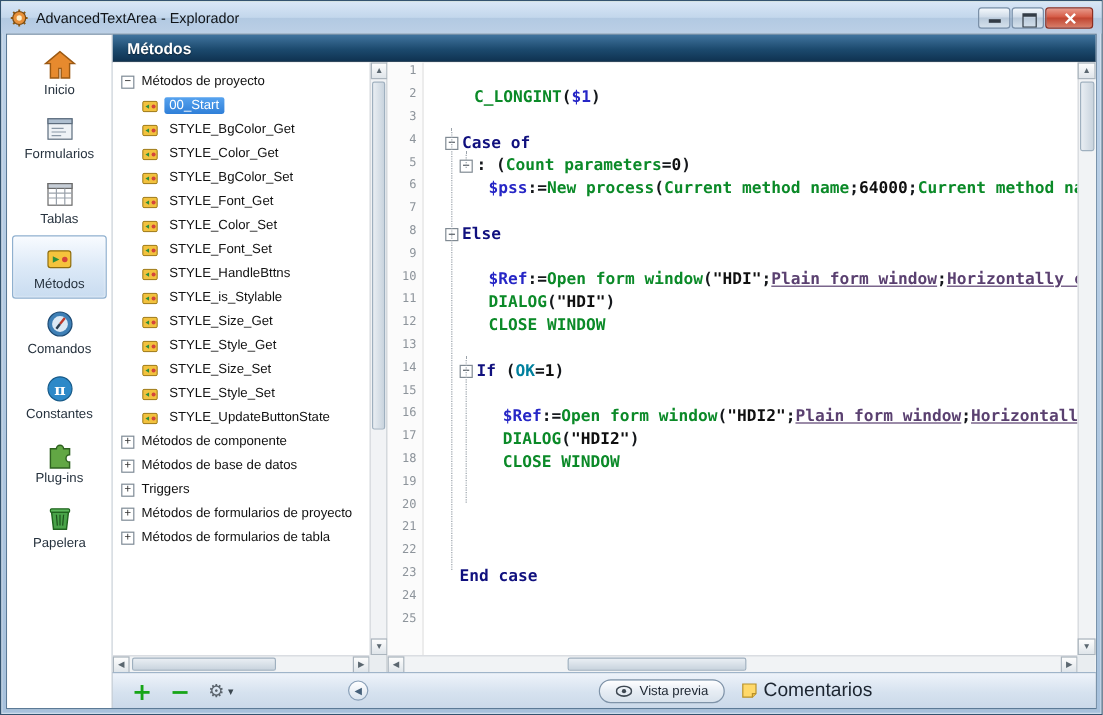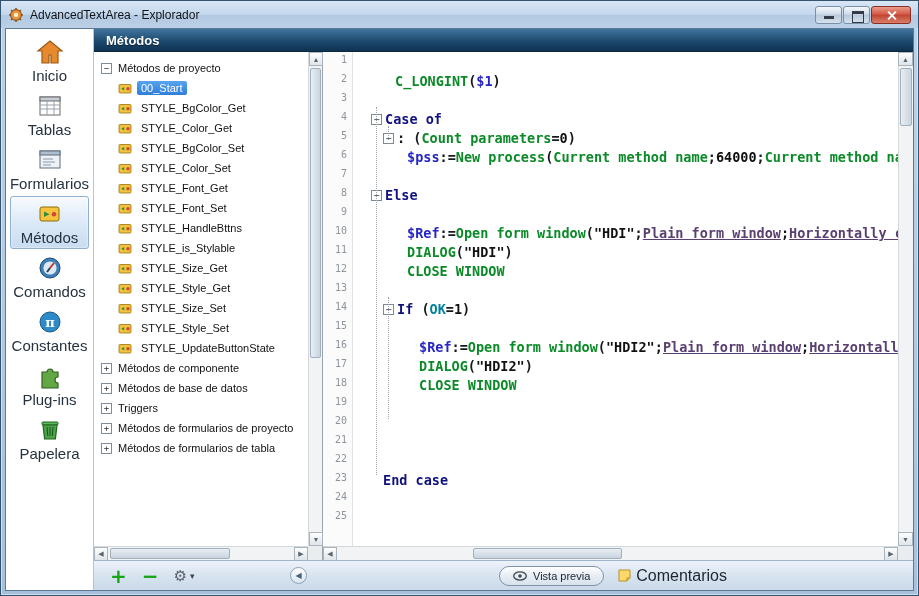--- a/index.html
+++ b/index.html
@@ -33,21 +33,21 @@
   
   .app-body { position:absolute; top:27px; left:4px; right:4px; bottom:4px; background:#fff; display:flex;
     border:1px solid #5c7a96; }
 
   
   .sidebar { width:88px; background:#fff; border-right:1px solid #b9c3cd; padding-top:5px;
     display:flex; flex-direction:column; align-items:stretch; }
   .side-item { height:53px; margin:0 4px 1px 4px; display:flex; flex-direction:column; align-items:center;
     justify-content:center; border:1px solid transparent; border-radius:3px; cursor:default; }
   .side-item .icon { height:28px; display:flex; align-items:center; justify-content:center; }
-  .side-item .lbl { font-size:15px; color:#26323e; margin-top:1px; }
+  .side-item .lbl { font-size:11px; color:#26323e; margin-top:1px; }
   .side-item.sel { background:linear-gradient(#f8fbff,#dcE9f7 50%,#c9dcf0); border-color:#8fb0cf;
     box-shadow:inset 0 0 2px #fff; }
 
   
   .main { flex:1; display:flex; flex-direction:column; min-width:0; }
   .main-header { height:23px; background:linear-gradient(#41749e,#1c4a6e 55%,#0f3251);
     color:#fff; font-size:13px; font-weight:bold; display:flex; align-items:center; padding-left:12px;
     text-shadow:0 1px 1px rgba(0,0,0,.5); border-bottom:1px solid #0a2740; }
   .content { flex:1; display:flex; min-height:0; background:#fff; }
 
@@ -138,36 +138,36 @@
           <span class="icon">
             <svg width="30" height="26" viewBox="0 0 30 26">
               <path d="M15 2 3 12h4v12h7v-8h2v8h7V12h4z" fill="#e78a2e" stroke="#9c5a14" stroke-width="1.2"></path>
             </svg>
           </span>
           <div class="lbl">Inicio</div>
         </div>
         <div class="side-item">
           <span class="icon">
             <svg width="26" height="26" viewBox="0 0 26 26">
+              <rect x="3" y="4" width="20" height="17" fill="#eef2f6" stroke="#5d6d7e"></rect>
+              <rect x="3" y="4" width="20" height="4" fill="#aebfd0" stroke="#5d6d7e"></rect>
+              <path d="M6 12h10M6 15h12M6 18h8" stroke="#8a98a6"></path>
+            </svg>
+          </span>
+          <div class="lbl">Formularios</div>
+        </div>
+        <div class="side-item">
+          <span class="icon">
+            <svg width="26" height="26" viewBox="0 0 26 26">
               <rect x="3" y="4" width="20" height="18" fill="#fff" stroke="#6a6a6a"></rect>
               <rect x="3" y="4" width="20" height="4" fill="#c6cdd6" stroke="#6a6a6a"></rect>
               <path d="M3 12h20M3 16h20M10 8v14M17 8v14" stroke="#9aa2ab"></path>
             </svg>
           </span>
           <div class="lbl">Tablas</div>
-        </div>
-        <div class="side-item">
-          <span class="icon">
-            <svg width="26" height="26" viewBox="0 0 26 26">
-              <rect x="3" y="4" width="20" height="17" fill="#eef2f6" stroke="#5d6d7e"></rect>
-              <rect x="3" y="4" width="20" height="4" fill="#aebfd0" stroke="#5d6d7e"></rect>
-              <path d="M6 12h10M6 15h12M6 18h8" stroke="#8a98a6"></path>
-            </svg>
-          </span>
-          <div class="lbl">Formularios</div>
         </div>
         <div class="side-item sel">
           <span class="icon">
             <svg width="28" height="26" viewBox="0 0 28 26">
               <rect x="4" y="6" width="19" height="14" rx="2" fill="#f5c33c" stroke="#8f6d0e"></rect>
               <path d="M8 10.5l5.5 2.8L8 16z" fill="#2e8f3c"></path>
               <circle cx="18" cy="13.3" r="2.3" fill="#d4453a"></circle>
             </svg>
           </span>
           <div class="lbl">Métodos</div>
@@ -271,32 +271,32 @@
               </div>
               <div class="trow">
                 <span class="m-spacer"></span>
                 <span class="m-icon">
                   <svg width="14" height="13" viewBox="0 0 14 13">
                     <rect x="1" y="2.5" width="12" height="8.5" rx="1" fill="#f2c23e" stroke="#9a7410" stroke-width="0.8"></rect>
                     <path d="M3.2 6.8l3-1.8v3.6z" fill="#2e8f3c"></path>
                     <circle cx="10" cy="6.8" r="1.7" fill="#d4453a"></circle>
                   </svg>
                 </span>
+                <span class="m-label">STYLE_Font_Get</span>
+              </div>
+              <div class="trow">
+                <span class="m-spacer"></span>
+                <span class="m-icon">
+                  <svg width="14" height="13" viewBox="0 0 14 13">
+                    <rect x="1" y="2.5" width="12" height="8.5" rx="1" fill="#f2c23e" stroke="#9a7410" stroke-width="0.8"></rect>
+                    <path d="M3.2 6.8l3-1.8v3.6z" fill="#2e8f3c"></path>
+                    <circle cx="10" cy="6.8" r="1.7" fill="#d4453a"></circle>
+                  </svg>
+                </span>
                 <span class="m-label">STYLE_Color_Set</span>
-              </div>
-              <div class="trow">
-                <span class="m-spacer"></span>
-                <span class="m-icon">
-                  <svg width="14" height="13" viewBox="0 0 14 13">
-                    <rect x="1" y="2.5" width="12" height="8.5" rx="1" fill="#f2c23e" stroke="#9a7410" stroke-width="0.8"></rect>
-                    <path d="M3.2 6.8l3-1.8v3.6z" fill="#2e8f3c"></path>
-                    <circle cx="10" cy="6.8" r="1.7" fill="#d4453a"></circle>
-                  </svg>
-                </span>
-                <span class="m-label">STYLE_Font_Get</span>
               </div>
               <div class="trow">
                 <span class="m-spacer"></span>
                 <span class="m-icon">
                   <svg width="14" height="13" viewBox="0 0 14 13">
                     <rect x="1" y="2.5" width="12" height="8.5" rx="1" fill="#f2c23e" stroke="#9a7410" stroke-width="0.8"></rect>
                     <path d="M3.2 6.8l3-1.8v3.6z" fill="#2e8f3c"></path>
                     <circle cx="10" cy="6.8" r="1.7" fill="#d4453a"></circle>
                   </svg>
                 </span>

